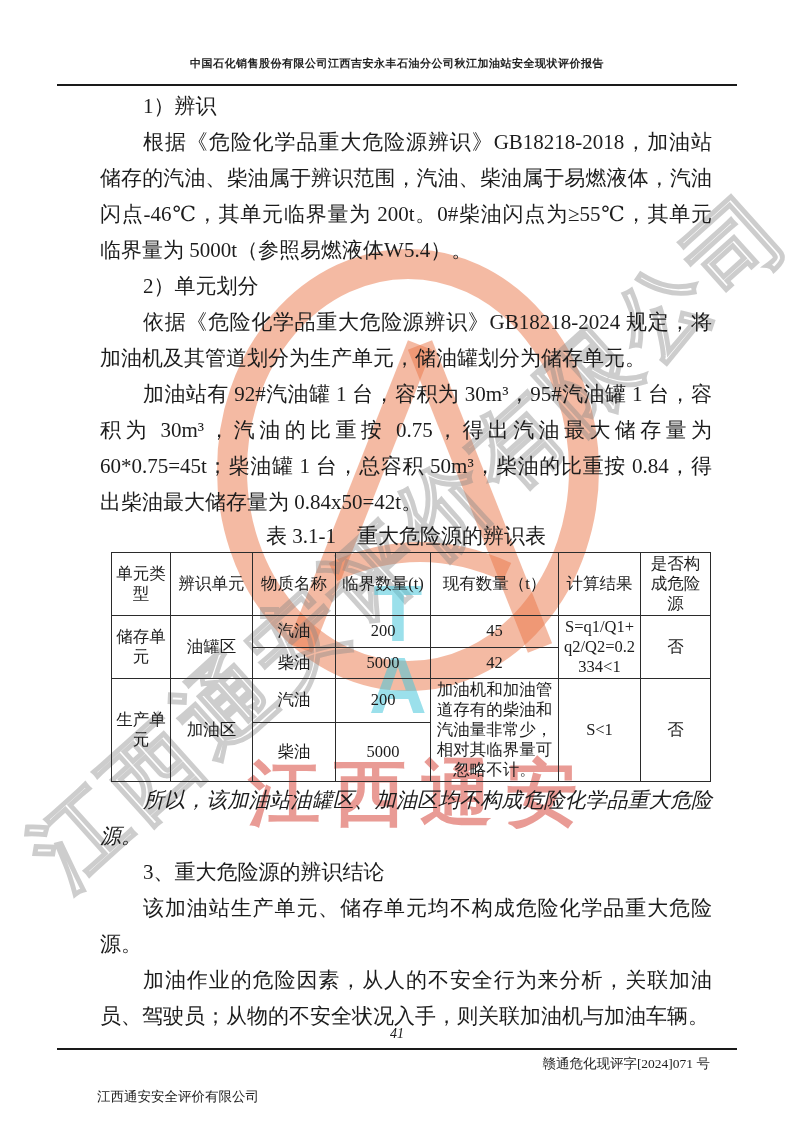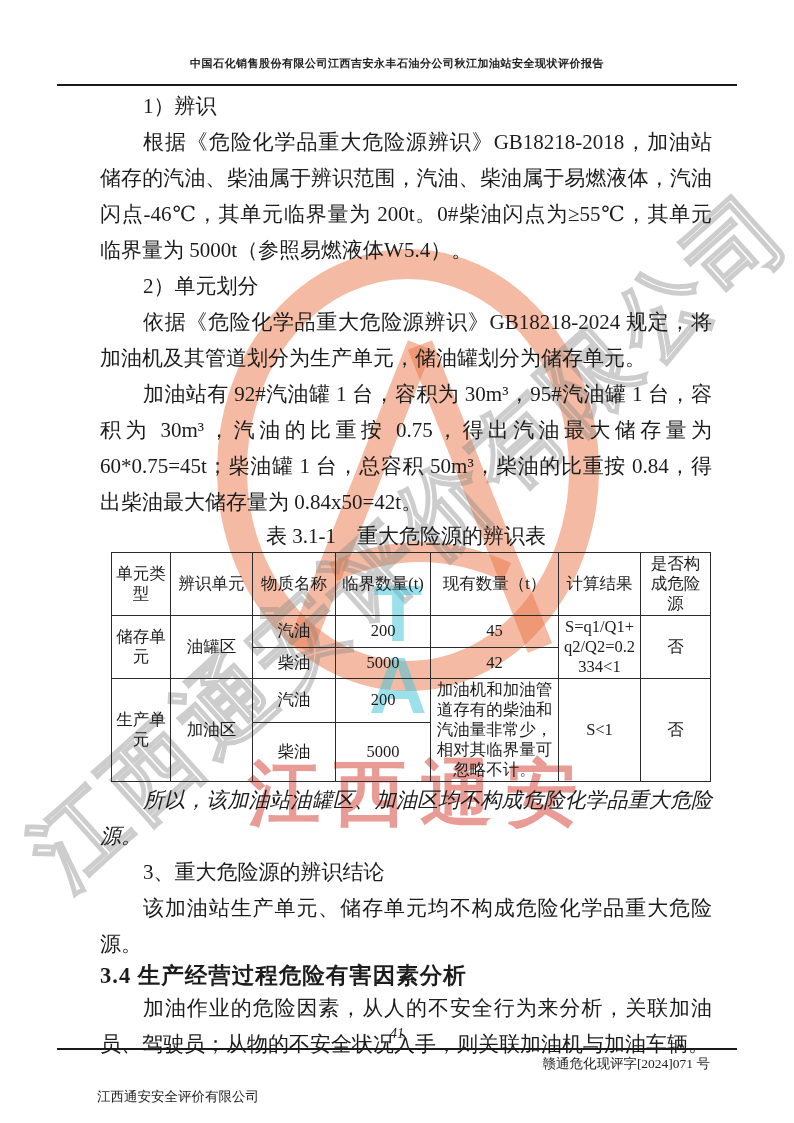--- a/index.html
+++ b/index.html
@@ -133,21 +133,20 @@
       <td>柴油</td>
       <td>5000</td>
     </tr>
   </tbody>
     </table>
 
   <p class="ind after-table">所以，该加油站油罐区、加油区均不构成危险化学品重大危险源。</p>
   <p class="ind">3、重大危险源的辨识结论</p>
   <p class="ind">该加油站生产单元、储存单元均不构成危险化学品重大危险源。</p>
 
-  <p class="sec-heading">3.4 生产经营过程危险有害因素分析</p>
   <p class="ind">加油作业的危险因素，从人的不安全行为来分析，关联加油员、驾驶员；从物的不安全状况入手，则关联加油机与加油车辆。</p>
 
 </div>
 
 <div class="page-number">41</div>
 <div class="footer-rule"></div>
 <div class="footer-left">江西通安安全评价有限公司</div>
 <div class="footer-right">赣通危化现评字[2024]071 号</div>
 
 </body></html>

